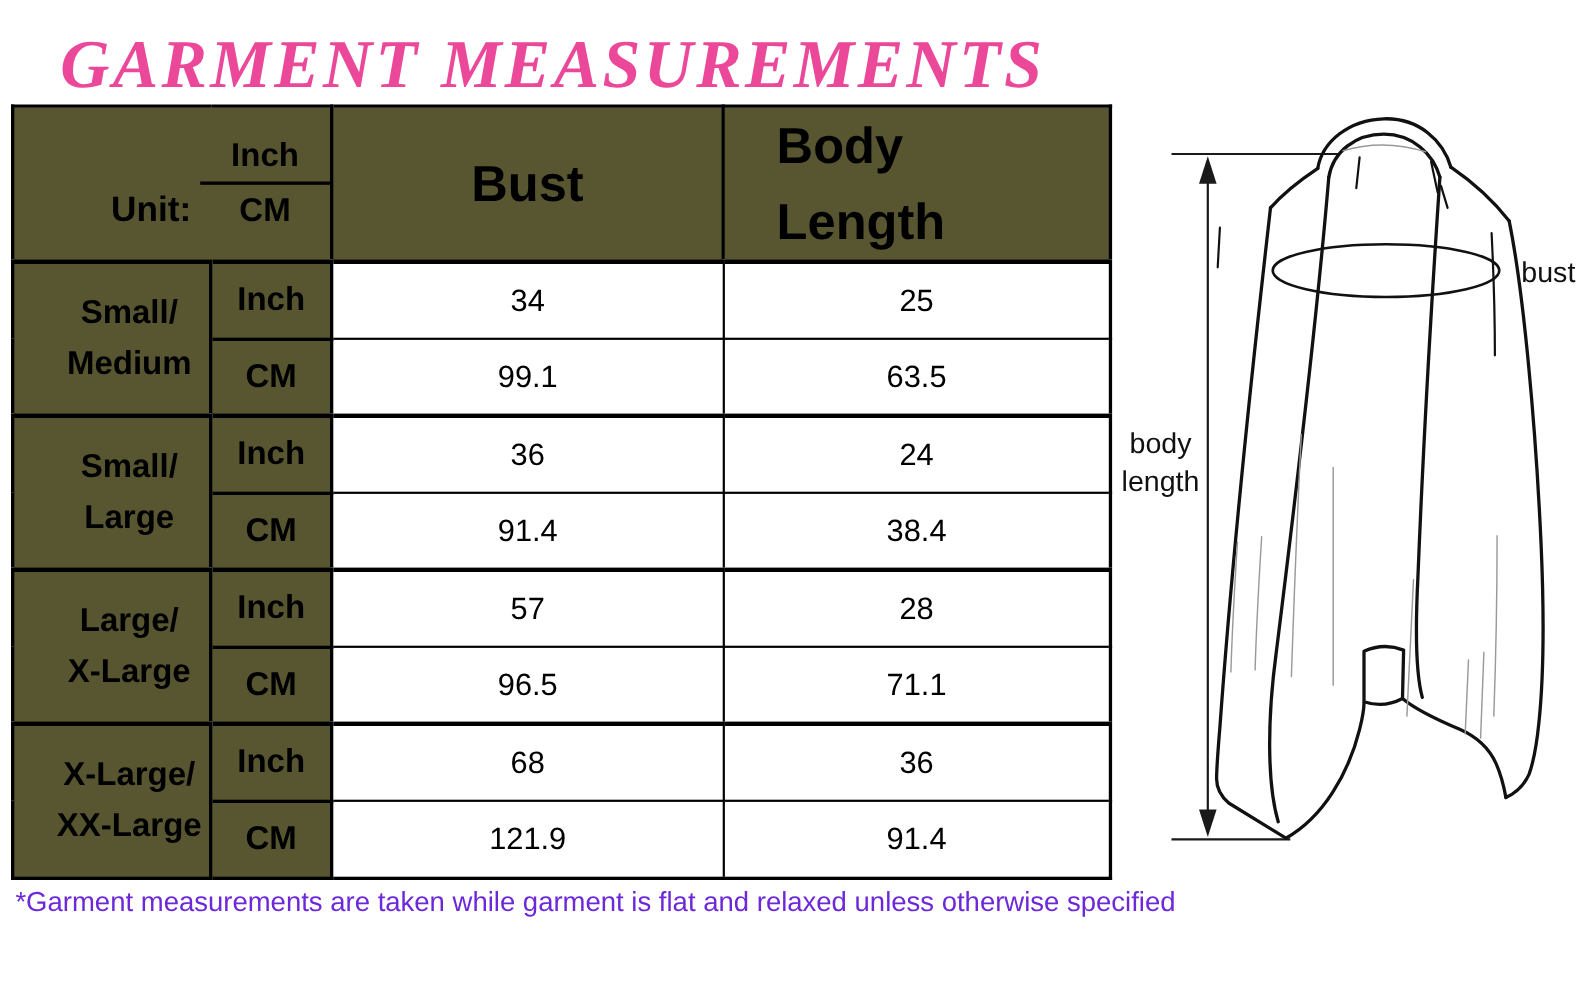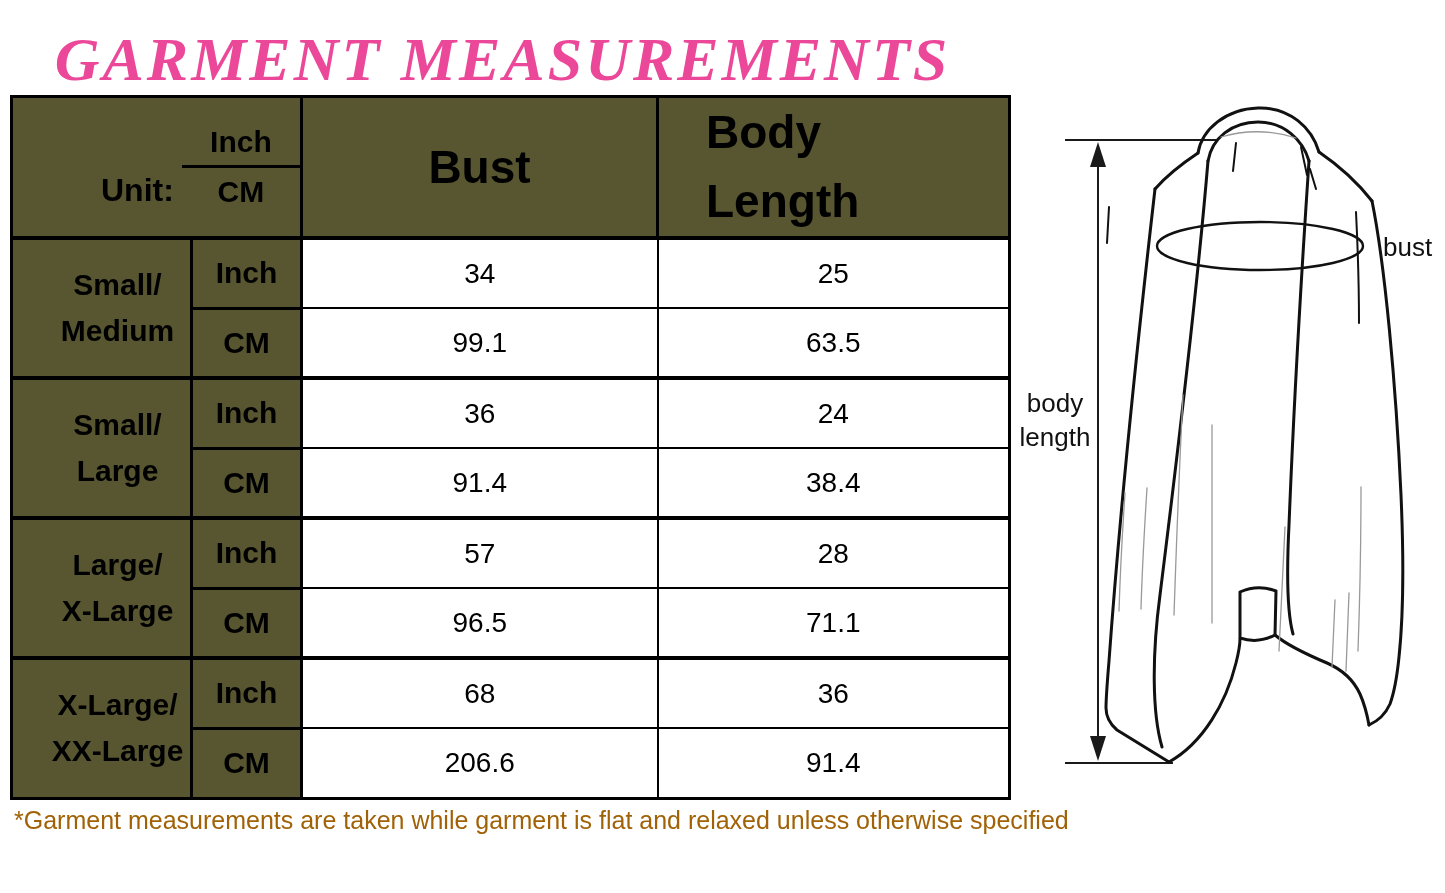--- a/index.html
+++ b/index.html
@@ -31,21 +31,21 @@
   .unitwrap { display:flex; align-items:flex-end; padding-left:88px; }
   .unit-word{ font-size:32px; font-weight:700; margin-right:8px; }
   .frac     { flex:1; display:flex; flex-direction:column; }
   .frac-top { font-size:30px; font-weight:700; border-bottom:3px solid #000; padding-bottom:6px; }
   .frac-bot { font-size:30px; font-weight:700; padding-top:7px; }
   .size-cell div { font-size:30px; font-weight:700; line-height:1.55;padding-left:32px; }
   .unit-cell { font-size:30px; font-weight:700; }
   .val-cell  { font-size:28px; font-weight:400; background:#ffffff; }
   .footnote {
     position:absolute; left:14px; top:806px; width:1410px;
-    font-size:25px; font-weight:400; color:#a16207;
+    font-size:25px; font-weight:400; color:#6d28d9;
   }
   .figure { position:absolute; left:1005px; top:95px; width:440px; height:710px; }
   .figure text { font-family:"Liberation Sans","DejaVu Sans",sans-serif; font-size:26px; fill:#111; }
 </style>
 </head>
 <body>
 
 <div class="canvas">
 
   <h1 class="title">GARMENT MEASUREMENTS</h1>
@@ -123,21 +123,21 @@
         <td class="olive size-cell" rowspan="2">
           <div>X-Large/</div>
           <div>XX-Large</div>
         </td>
         <td class="olive unit-cell">Inch</td>
         <td class="val-cell">68</td>
         <td class="val-cell">36</td>
       </tr>
       <tr class="datar">
         <td class="olive unit-cell">CM</td>
-        <td class="val-cell">206.6</td>
+        <td class="val-cell">121.9</td>
         <td class="val-cell">91.4</td>
       </tr>
     </tbody>
   </table>
 
   <div class="footnote">*Garment measurements are taken while garment is flat and relaxed unless otherwise specified</div>
 
   <svg class="figure" viewBox="0 0 440 710" xmlns="http://www.w3.org/2000/svg">
 
     <g stroke="#1a1a1a" stroke-width="2" fill="none">

